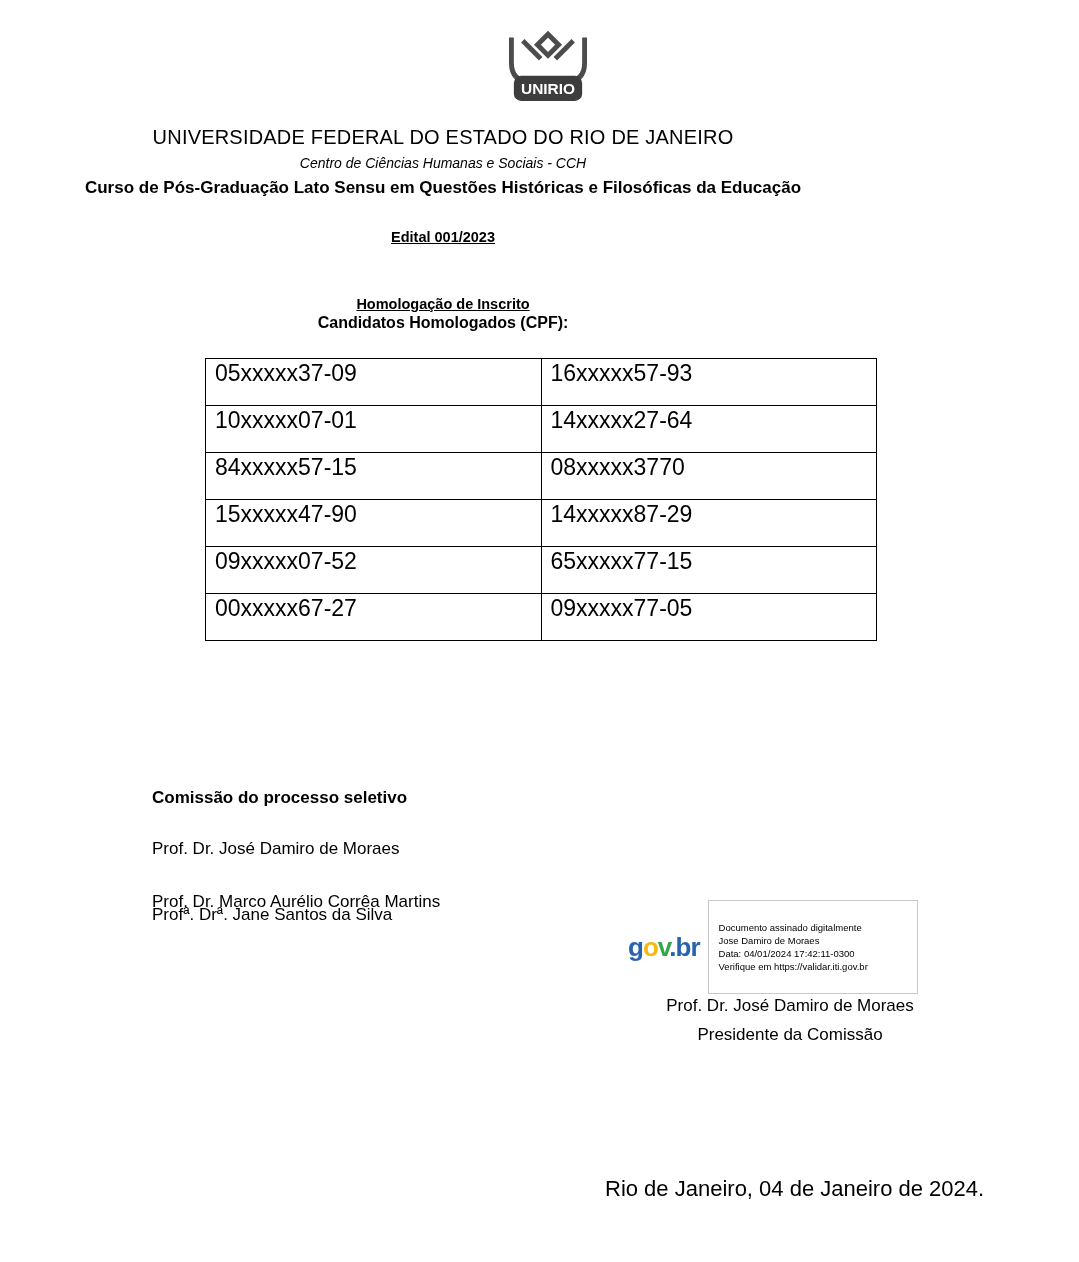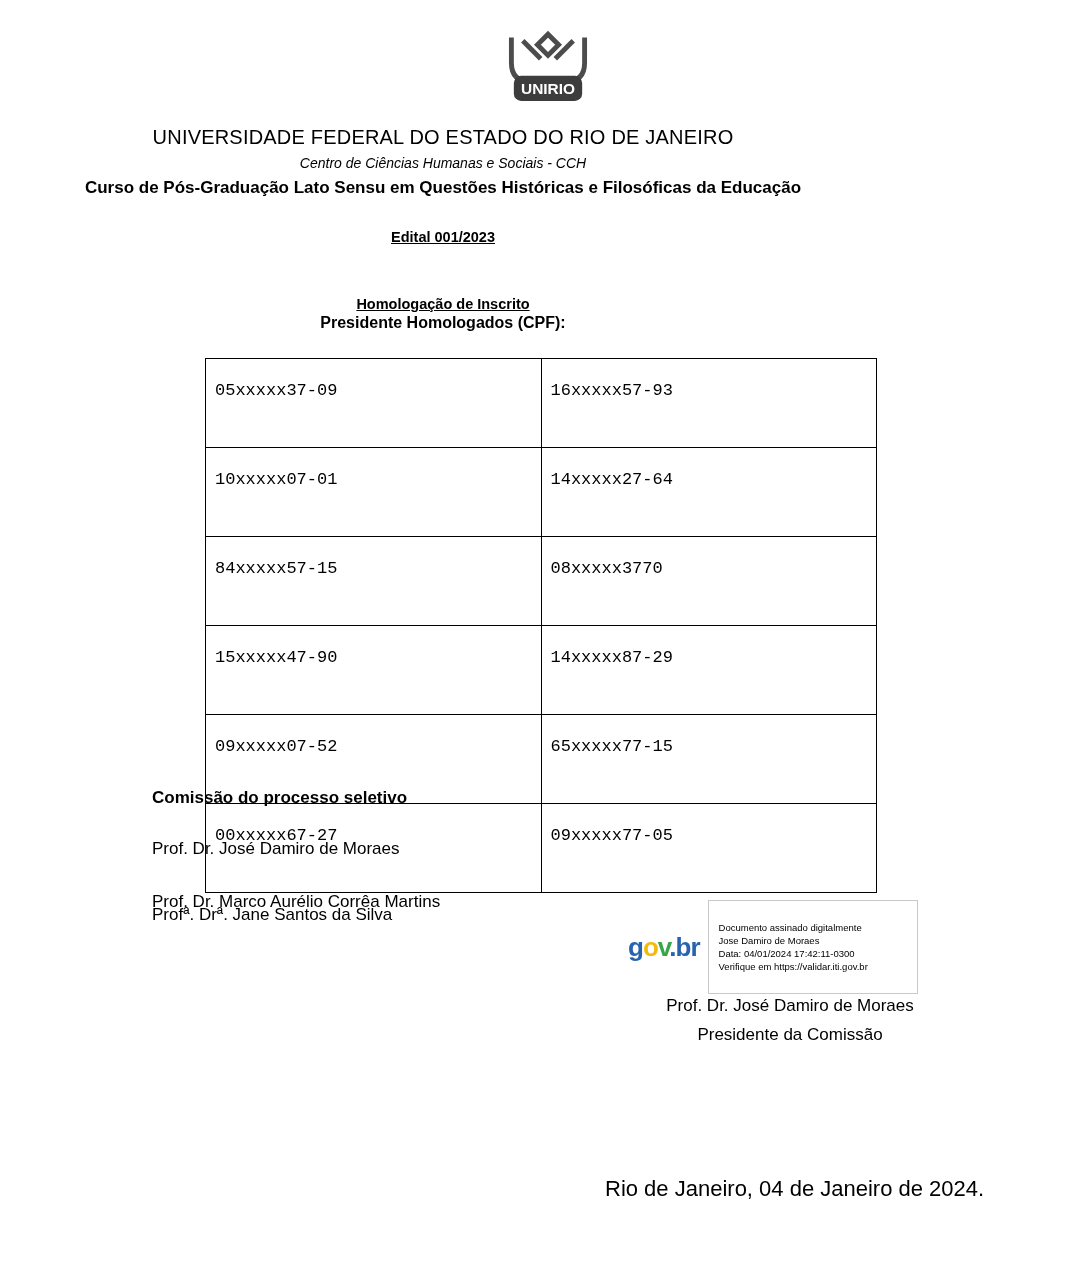--- a/index.html
+++ b/index.html
@@ -65,23 +65,23 @@
     top: 358px;
     left: 205px;
     width: 672px;
     border-collapse: collapse;
     table-layout: fixed;
   }
   table.cpf-table td {
     border: 1px solid #000000;
     height: 44px;
     vertical-align: top;
-    padding: 22px 9px;
-    font-family: Liberation Mono, monospace;
-    font-size: 17px;
+    padding: 1px 9px;
+    font-family: Liberation Sans, sans-serif;
+    font-size: 23px;
   }
 
   .commission-title {
     position: absolute;
     top: 788px;
     left: 152px;
     font-size: 17px;
     font-weight: bold;
   }
   .member {
@@ -158,21 +158,21 @@
       <text x="75" y="79" text-anchor="middle" fill="#ffffff" font-size="19" font-weight="bold" font-family="Liberation Sans, sans-serif">UNIRIO</text>
     </svg>
   </div>
 
   <div class="centered university">UNIVERSIDADE FEDERAL DO ESTADO DO RIO DE JANEIRO</div>
   <div class="centered center-name">Centro de Ciências Humanas e Sociais - CCH</div>
   <div class="centered course">Curso de Pós-Graduação Lato Sensu em Questões Históricas e Filosóficas da Educação</div>
   <div class="centered edital">Edital 001/2023</div>
   <div class="centered homolog">Homologação de Inscrito</div>
 
-  <div class="centered cand-title">Presidente Homologados (CPF):</div>
+  <div class="centered cand-title">Candidatos Homologados (CPF):</div>
 
   <table class="cpf-table">
     <tbody>
       <tr>
         <td>05xxxxx37-09</td>
         <td>16xxxxx57-93</td>
       </tr>
       <tr>
         <td>10xxxxx07-01</td>
         <td>14xxxxx27-64</td>

